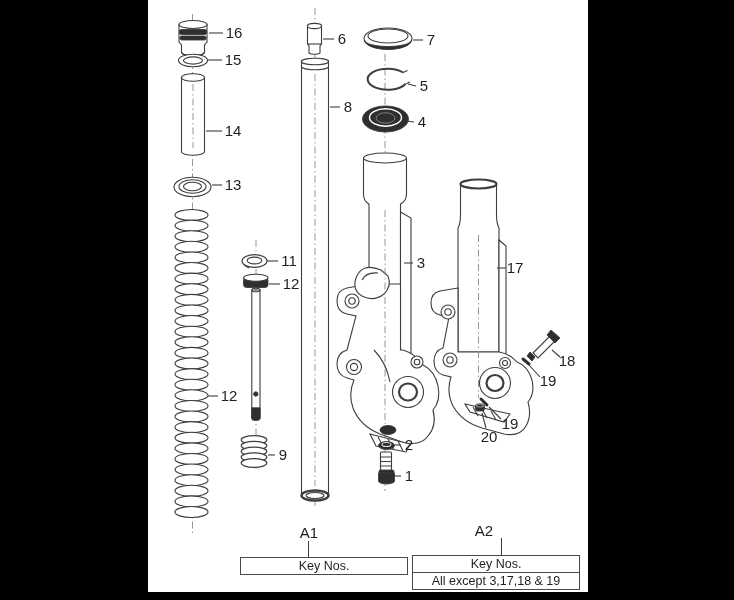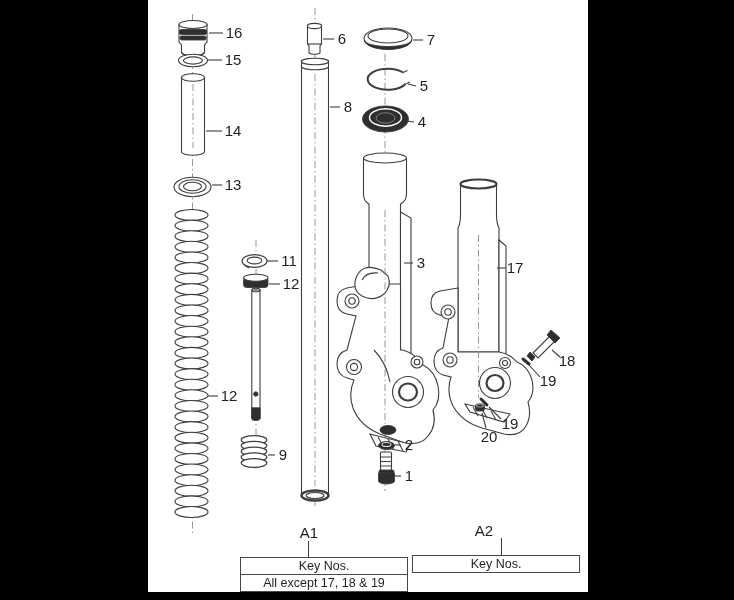--- a/index.html
+++ b/index.html
@@ -295,25 +295,25 @@
   <div class="alabel" style="left:146px;top:524px">A1</div>
   <div class="alabel" style="left:321px;top:522px">A2</div>
   <div class="conn" style="left:160px;top:541px;height:16px"></div>
   <div class="conn" style="left:353px;top:538px;height:17px"></div>
 
   <table class="key-table" style="left:92px;top:557px;width:168px">
     <tbody>
         <tr>
           <th>Key Nos.</th>
         </tr>
-    <tr>
-          <td>All except 17, 18 &amp; 19</td>
-        </tr>
   </tbody>
     </table>
   <table class="key-table" style="left:264px;top:555px;width:168px">
     <tbody>
         <tr>
           <th>Key Nos.</th>
         </tr>
+    <tr>
+          <td>All except 3,17,18 &amp; 19</td>
+        </tr>
   </tbody>
     </table>
 </div>
 
 </body></html>

